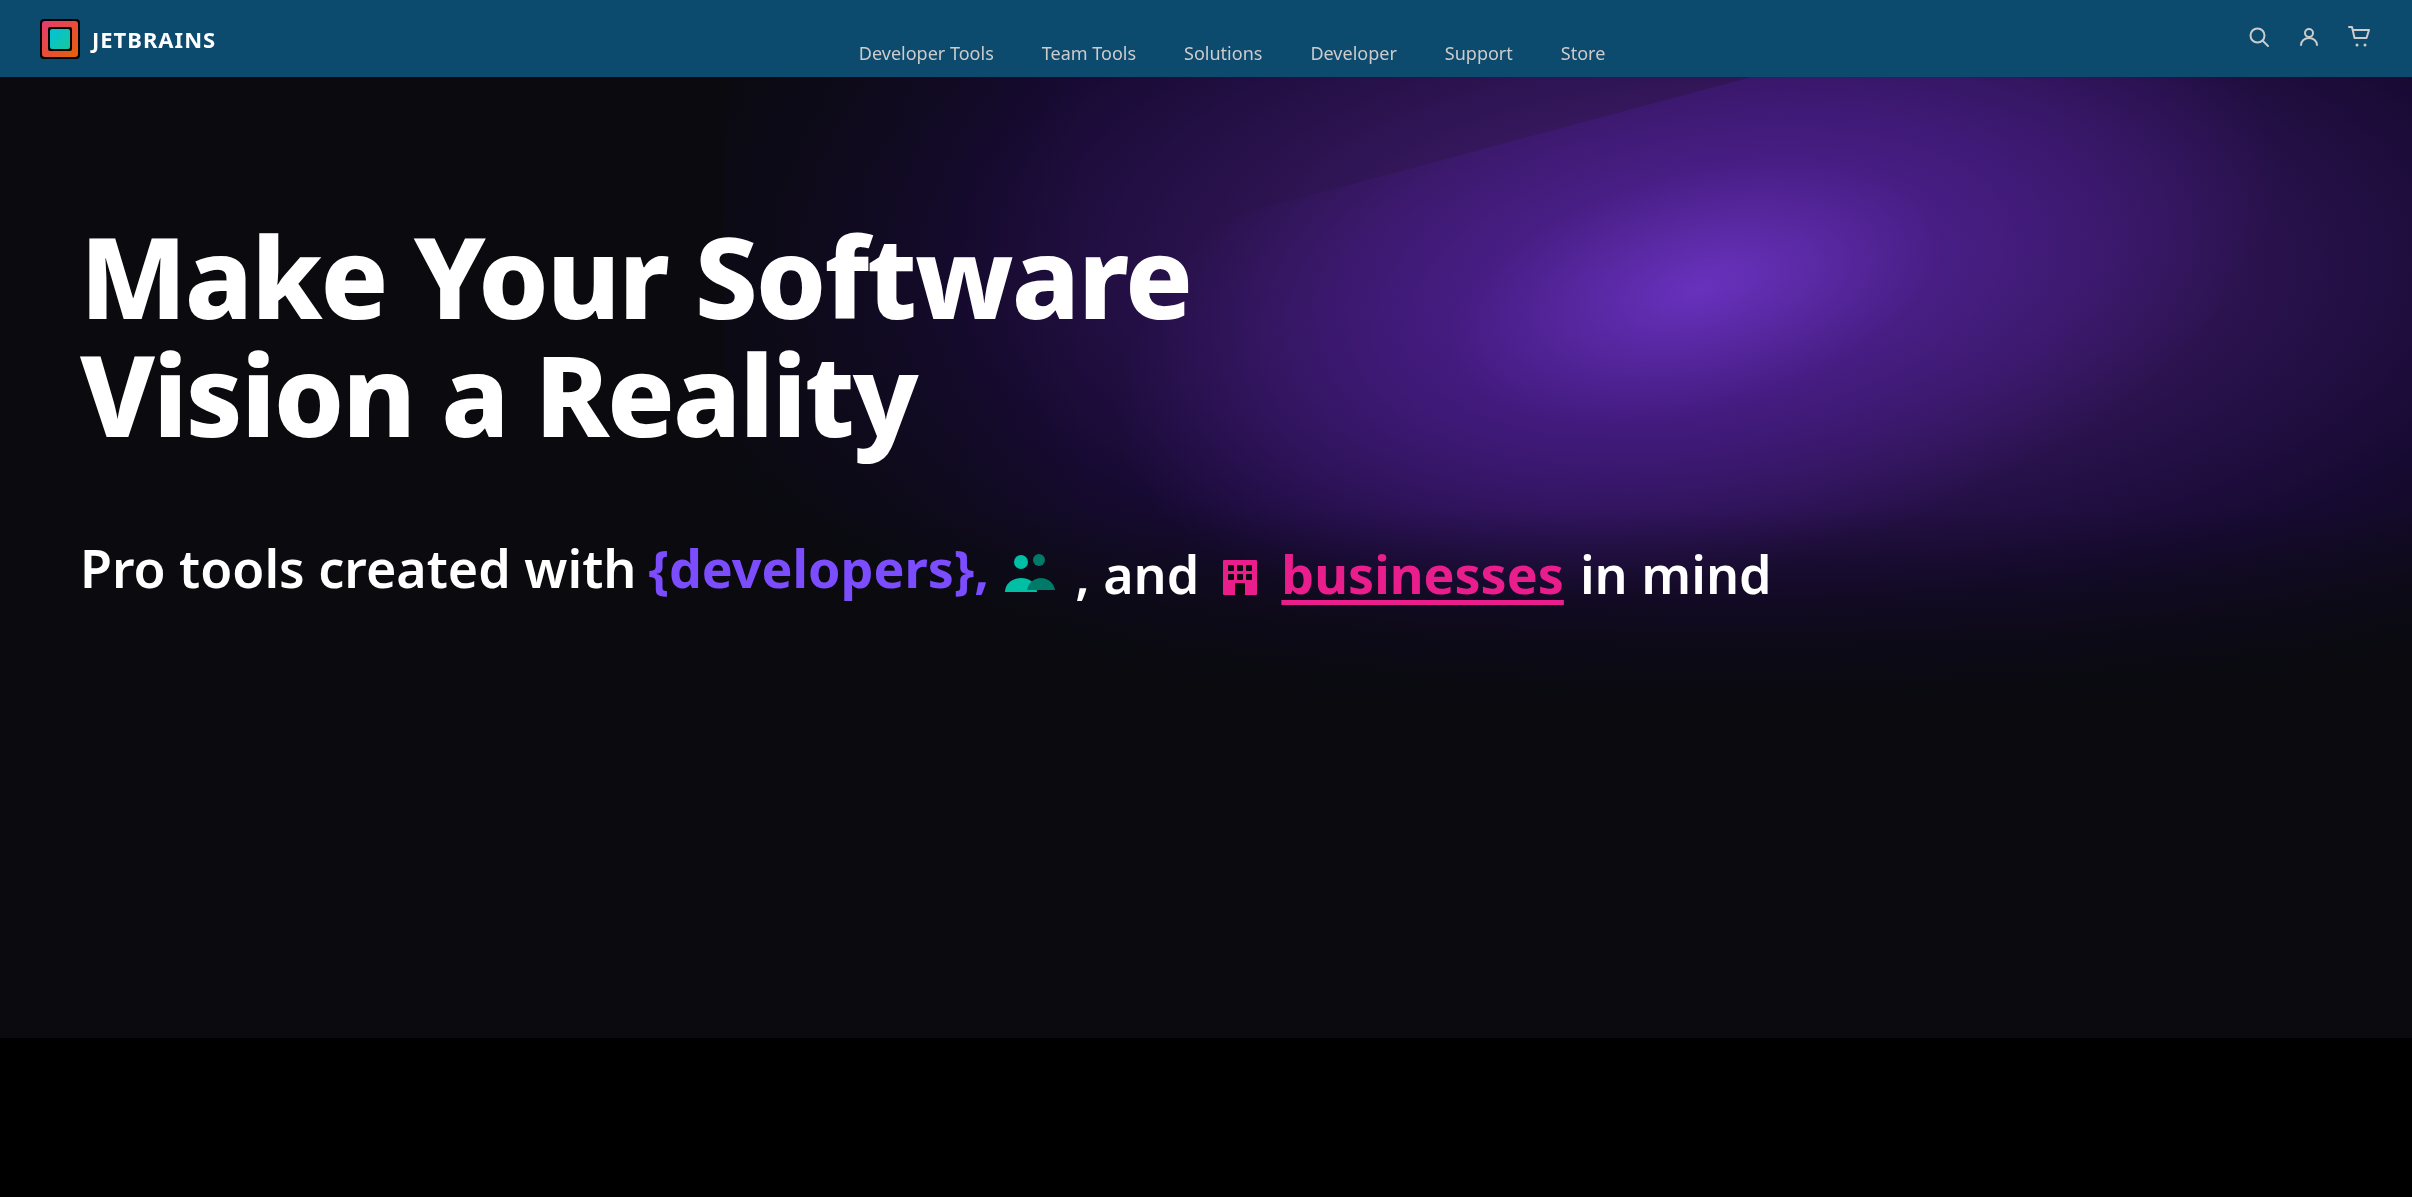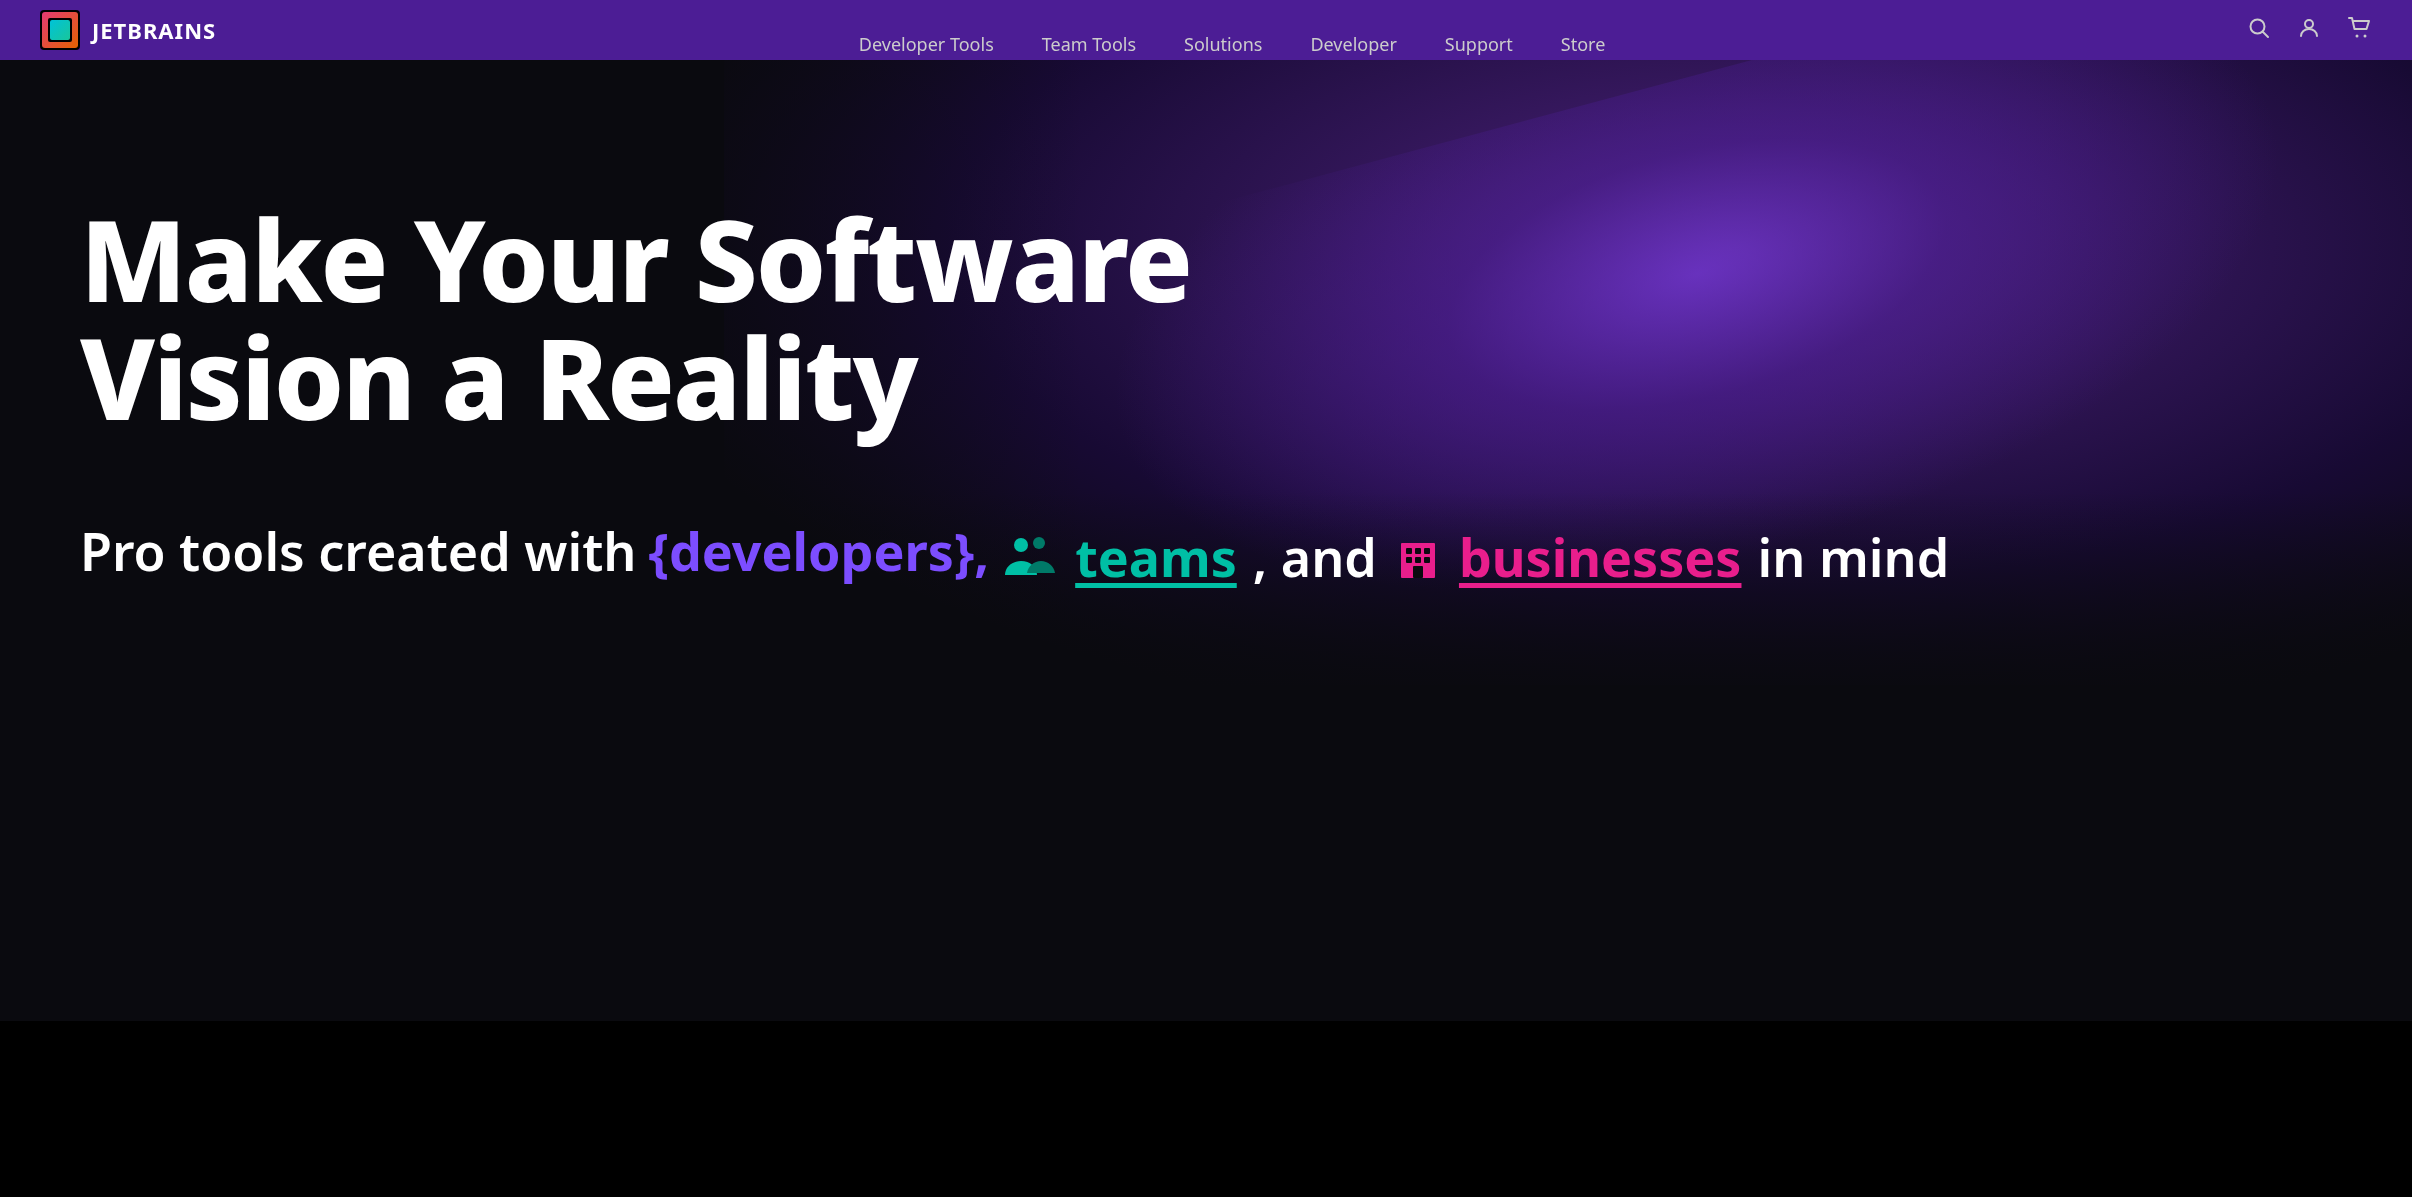--- a/index.html
+++ b/index.html
@@ -8,22 +8,22 @@
       font-family: -apple-system, BlinkMacSystemFont, 'Segoe UI', system-ui, sans-serif;
       background: #000;
       color: #fff;
       width: 2412px;
       min-height: 1197px;
       overflow-x: hidden;
     }
 
     
     .navbar {
-      background: #4c1d95;
-      height: 60px;
+      background: #0c4a6e;
+      height: 77px;
       display: flex;
       align-items: center;
       justify-content: space-between;
       padding: 0 40px;
       position: relative;
       z-index: 10;
     }
 
     .navbar-left {
       display: flex;
@@ -290,21 +290,20 @@
         <span class="teams-icon">
           <svg width="58" height="50" viewBox="0 0 58 50" fill="none" xmlns="http://www.w3.org/2000/svg">
 
             <circle cx="20" cy="12" r="7" fill="#00bfa5"></circle>
             <path d="M4 42c0-8 7-14 16-14s16 6 16 14" fill="#00bfa5"></path>
 
             <circle cx="38" cy="10" r="6" fill="#007a68"></circle>
             <path d="M26 40c1-7 7-12 14-12s13 5 14 12" fill="#007a68"></path>
           </svg>
         </span>
-        <span class="highlight-teams">teams</span>
         <span>, and</span>
 
         <span class="businesses-icon">
           <svg width="50" height="50" viewBox="0 0 50 50" fill="none" xmlns="http://www.w3.org/2000/svg">
 
             <rect x="8" y="10" width="34" height="35" rx="1" fill="#e91e8c"></rect>
 
             <rect x="13" y="15" width="6" height="6" rx="1" fill="#0a0a0f"></rect>
             <rect x="22" y="15" width="6" height="6" rx="1" fill="#0a0a0f"></rect>
             <rect x="31" y="15" width="6" height="6" rx="1" fill="#0a0a0f"></rect>

